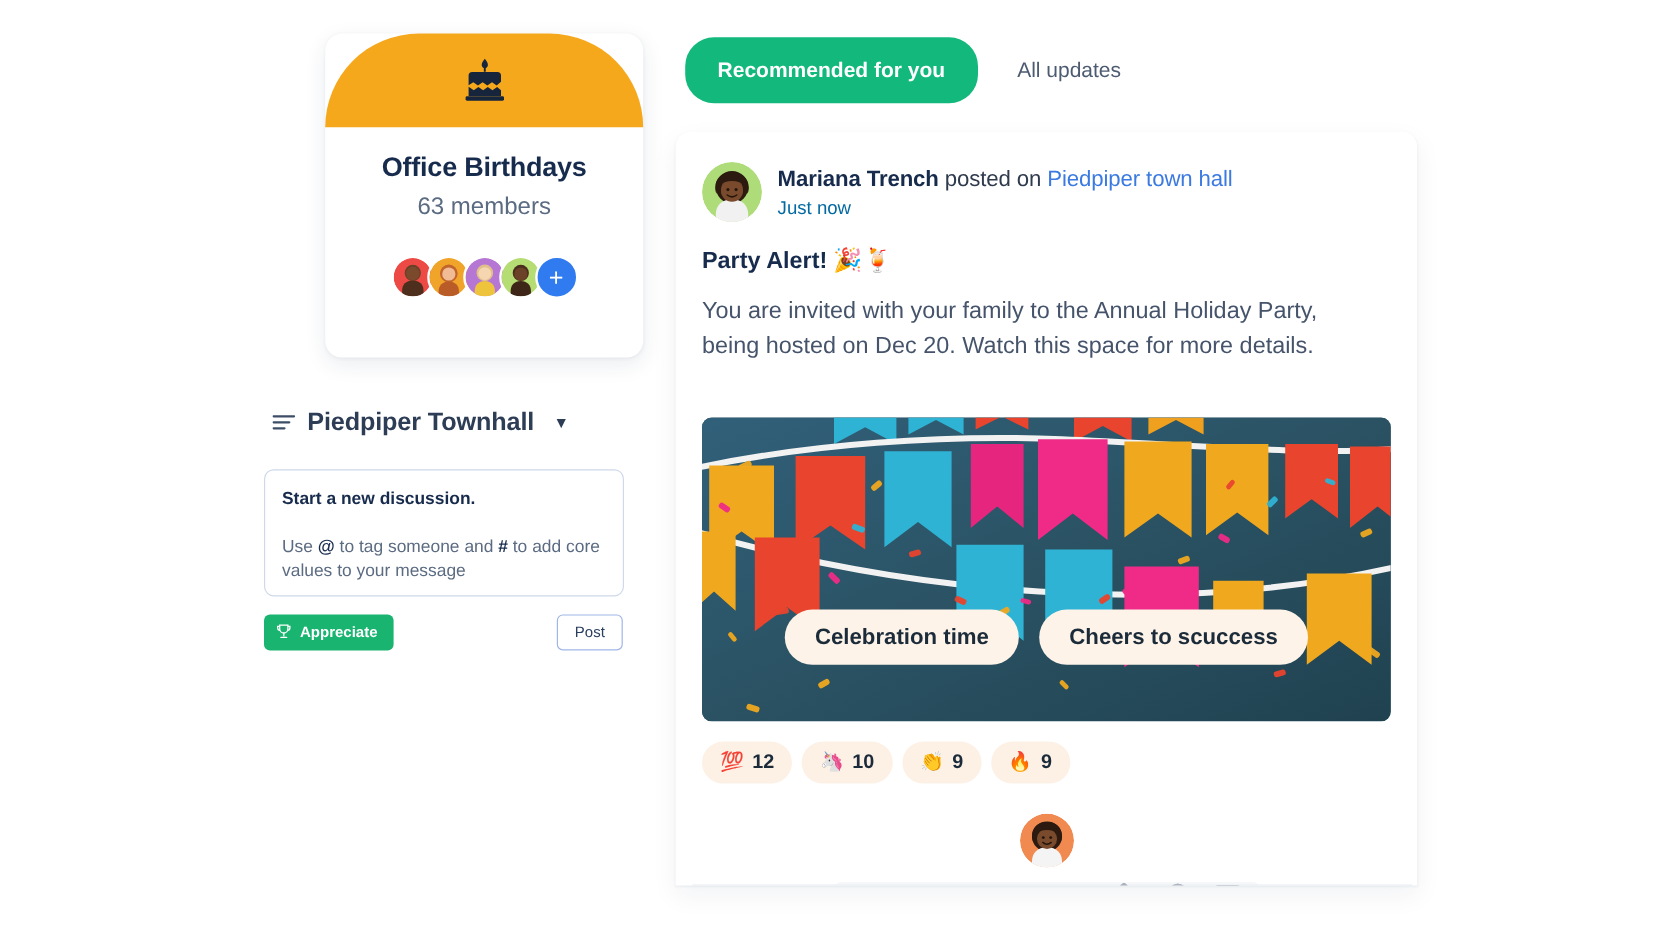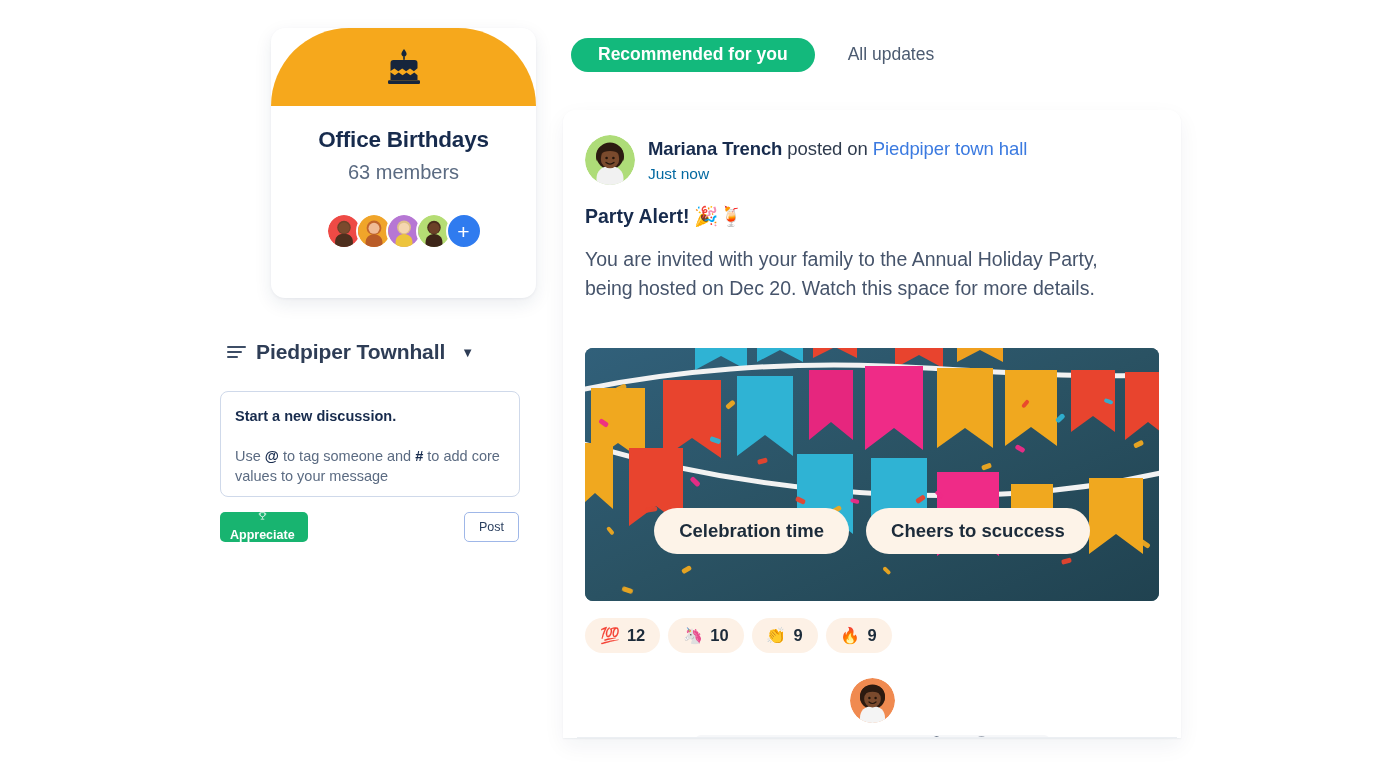--- a/index.html
+++ b/index.html
@@ -75,35 +75,35 @@
     margin-top: 22px; font-size: 14.5px; color: #5b6b82; line-height: 1.38;
   }
   .composer-hint b { color: #172b4d; font-weight: 700; }
 
   .btn-appreciate {
     position: absolute; left: 220px; top: 512px;
     height: 30px; padding: 0 13px 0 10px;
     background: #18b470; border: none; border-radius: 5px;
     color: #fff; font-size: 12.5px; font-weight: 700;
     display: flex; align-items: center; gap: 7px;
-    font-family: "Liberation Sans", sans-serif; cursor: pointer; flex-direction: column;
+    font-family: "Liberation Sans", sans-serif; cursor: pointer;
   }
   .trophy { width: 13px; height: 14px; display: block; }
   .btn-post {
     position: absolute; left: 464px; top: 512px;
     width: 55px; height: 30px;
     background: #fff; border: 1px solid #9fb7e8; border-radius: 5px;
     color: #2a3f5f; font-size: 12.5px; font-weight: 400;
     font-family: "Liberation Sans", sans-serif; cursor: pointer;
   }
 
   
   .tabs { position: absolute; left: 571px; top: 31px; display: flex; align-items: center; }
   .tab-pill {
-    height: 34px; padding: 11px 27px; border-radius: 24px;
+    height: 55px; padding: 11px 27px; border-radius: 24px;
     background: #13b97c; color: #fff;
     font-size: 17.5px; font-weight: 700;
     display: flex; align-items: center; border: none;
     font-family: "Liberation Sans", sans-serif; cursor: pointer;
   }
   .tab-plain {
     margin-left: 19px; padding: 0 14px; height: 47px;
     display: flex; align-items: center;
     font-size: 17.5px; color: #4c5b71; background: none; border: none;
     font-family: "Liberation Sans", sans-serif; cursor: pointer;

